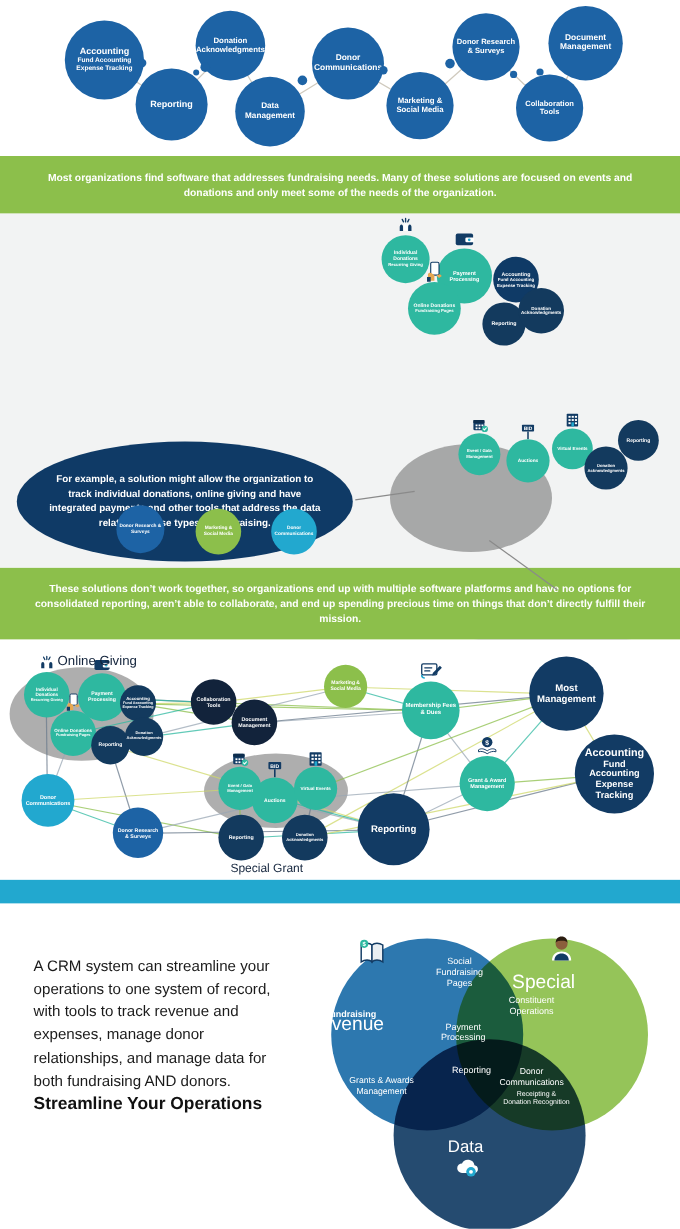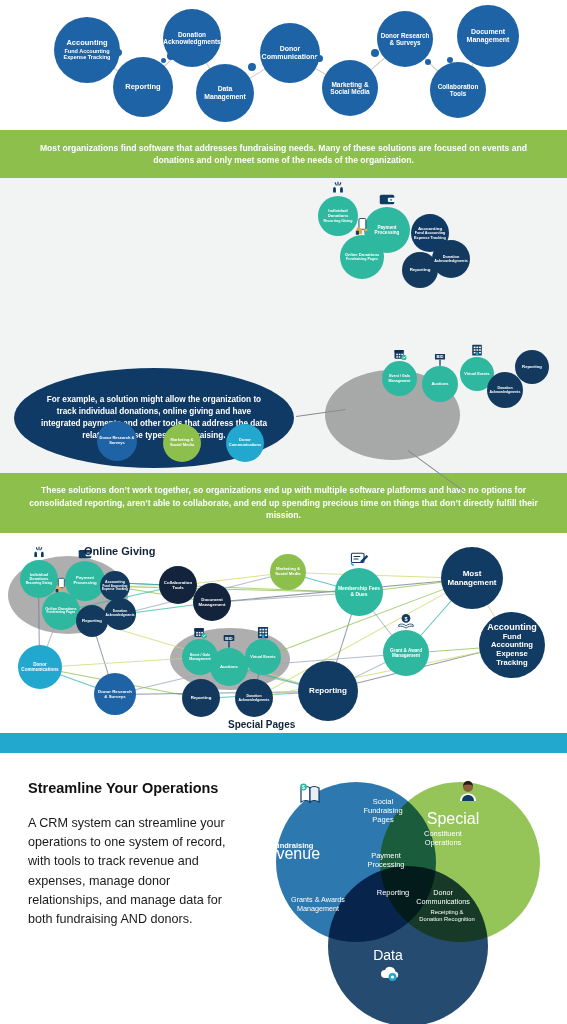--- a/index.html
+++ b/index.html
@@ -40,21 +40,21 @@
     display: flex; align-items: center; justify-content: center;
     text-align: center; padding: 0 26px;
   }
   .bubble-dark { background: #0f3a66; color: #ffffff; font-weight: bold; }
   .bubble-white { background: #ffffff; color: #1a1a1a; font-weight: bold; }
   .blob { position: absolute; background: #9a9a9a; border-radius: 50%; opacity: .85; }
   .line { position: absolute; background: #8a8a8a; height: 1px; transform-origin: 0 0; }
 
   
   #sec-net { height: 200px; background: #ffffff; }
-  .net-label { position: absolute; font-weight: bold; color: #12233b; margin-left: 36px; }
+  .net-label { position: absolute; font-weight: normal; color: #12233b; }
   .netline { position: absolute; height: 1px; transform-origin: 0 0; }
 
   
   #teal-bar { height: 20px; background: #22a8cf; }
 
   
   #sec-venn { height: 244px; background: #ffffff; }
   .venn-c { position: absolute; border-radius: 50%; }
   .venn-txt { position: absolute; text-align: center; color: #ffffff; line-height: 1.2; }
 
@@ -424,30 +424,30 @@
         <div class="ttl">Accounting</div>
         <div class="sub" style="font-size: 7.65px;">Fund Accounting</div>
         <div class="sub" style="font-size: 7.65px;">Expense Tracking</div>
       </div>
       <div class="circ" style="left: 298px; top: 128px; width: 60px; height: 60px; background: rgb(18, 59, 100); font-size: 8px; padding: 2px;">
         <div class="ttl">Reporting</div>
       </div>
     </div>
   <div id="net-group-labels">
       <div class="net-label" style="left: 48px; top: 12px; font-size: 11px;">Online Giving</div>
-      <div class="net-label" style="left: 192px; top: 186px; font-size: 10px;">Special Pages</div>
+      <div class="net-label" style="left: 192px; top: 186px; font-size: 10px;">Special Grant</div>
     </div>
 </div>
 
 <div id="teal-bar"></div>
 
 <div class="section" id="sec-venn">
   <div style="position:absolute; left:28px; top:26px; width:216px;">
+    <div style="font-size:12.6px; color:#1a1a1a; line-height:1.52; margin-top:17px;">A CRM system can streamline your operations to one system of record, with tools to track revenue and expenses, manage donor relationships, and manage data for both fundraising AND donors.</div>
     <div style="font-size:14.5px; font-weight:bold; color:#111; line-height:1.25;">Streamline Your Operations</div>
-    <div style="font-size:12.6px; color:#1a1a1a; line-height:1.52; margin-top:17px;">A CRM system can streamline your operations to one system of record, with tools to track revenue and expenses, manage donor relationships, and manage data for both fundraising AND donors.</div>
   </div>
   <div id="venn-wrap">
       <div class="venn-c" style="left: 276px; top: 29px; width: 160px; height: 160px; background: rgb(27, 108, 168); mix-blend-mode: multiply; opacity: 0.92;"></div>
       <div class="venn-c" style="left: 380px; top: 29px; width: 160px; height: 160px; background: rgb(140, 191, 75); mix-blend-mode: multiply; opacity: 0.92;"></div>
       <div class="venn-c" style="left: 328px; top: 113px; width: 160px; height: 160px; background: rgb(18, 59, 100); mix-blend-mode: multiply; opacity: 0.92;"></div>
       <div class="venn-txt" style="left: 288px; top: 65px; font-size: 16px; transform: translate(-50%, -50%); white-space: nowrap; margin-top: 36px;">Revenue</div>
       <div class="venn-txt" style="left: 453px; top: 66px; font-size: 16px; transform: translate(-50%, -50%); white-space: nowrap;">Special</div>
       <div class="venn-txt" style="left: 388px; top: 202px; font-size: 14px; transform: translate(-50%, -50%); white-space: nowrap;">Data</div>
       <div class="venn-txt" style="left: 292px; top: 92px; font-size: 7.5px; width: 70px; transform: translate(-50%, -50%); font-weight: bold;">Fundraising</div>
       <div class="venn-txt" style="left: 443px; top: 85px; font-size: 7.5px; width: 76px; transform: translate(-50%, -50%);">Constituent Operations</div>

